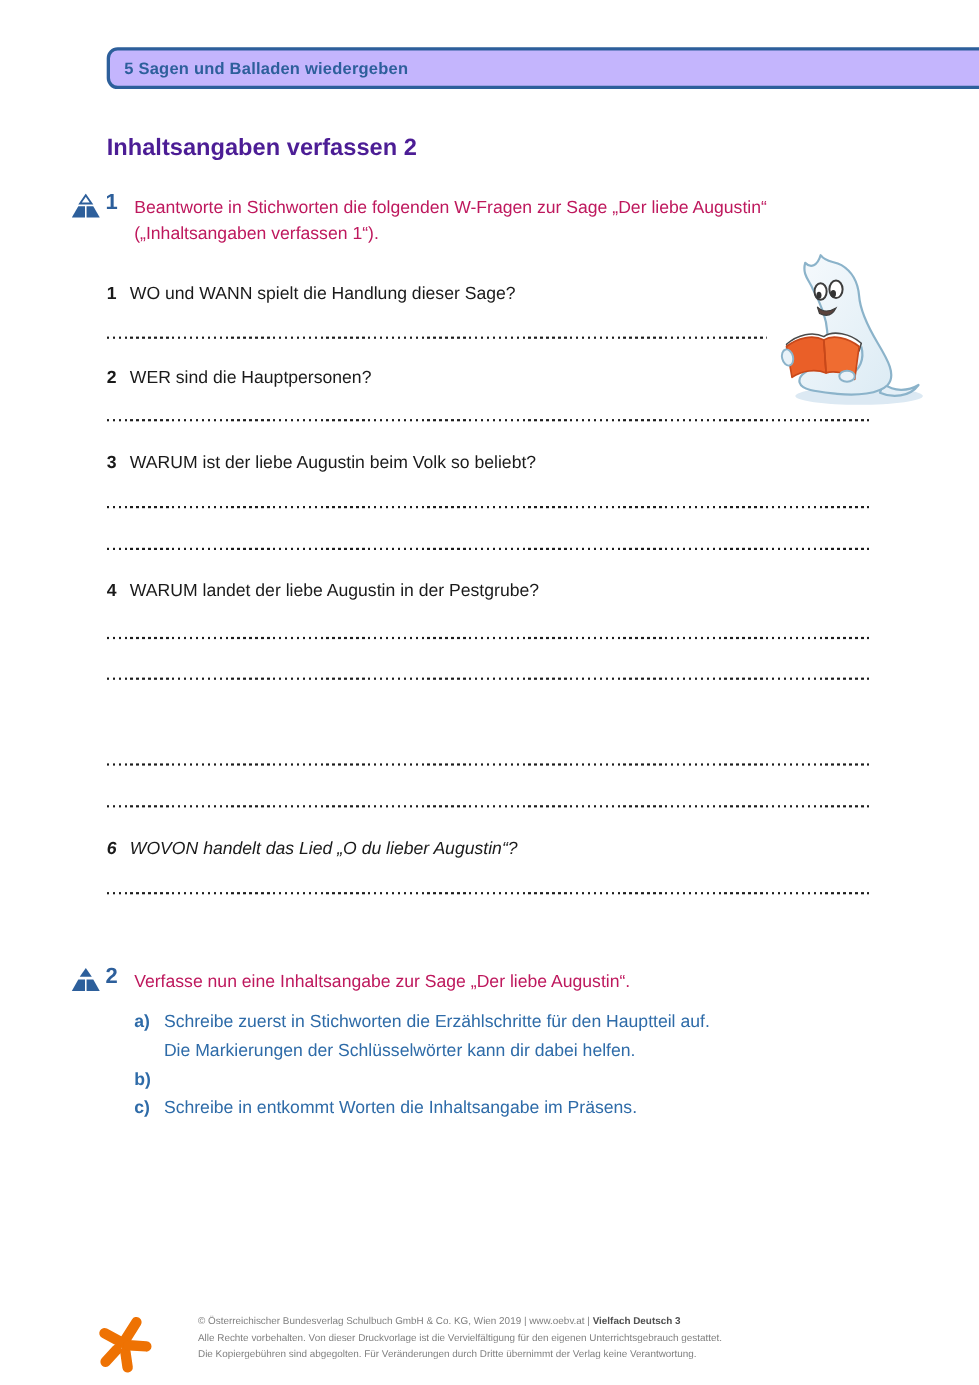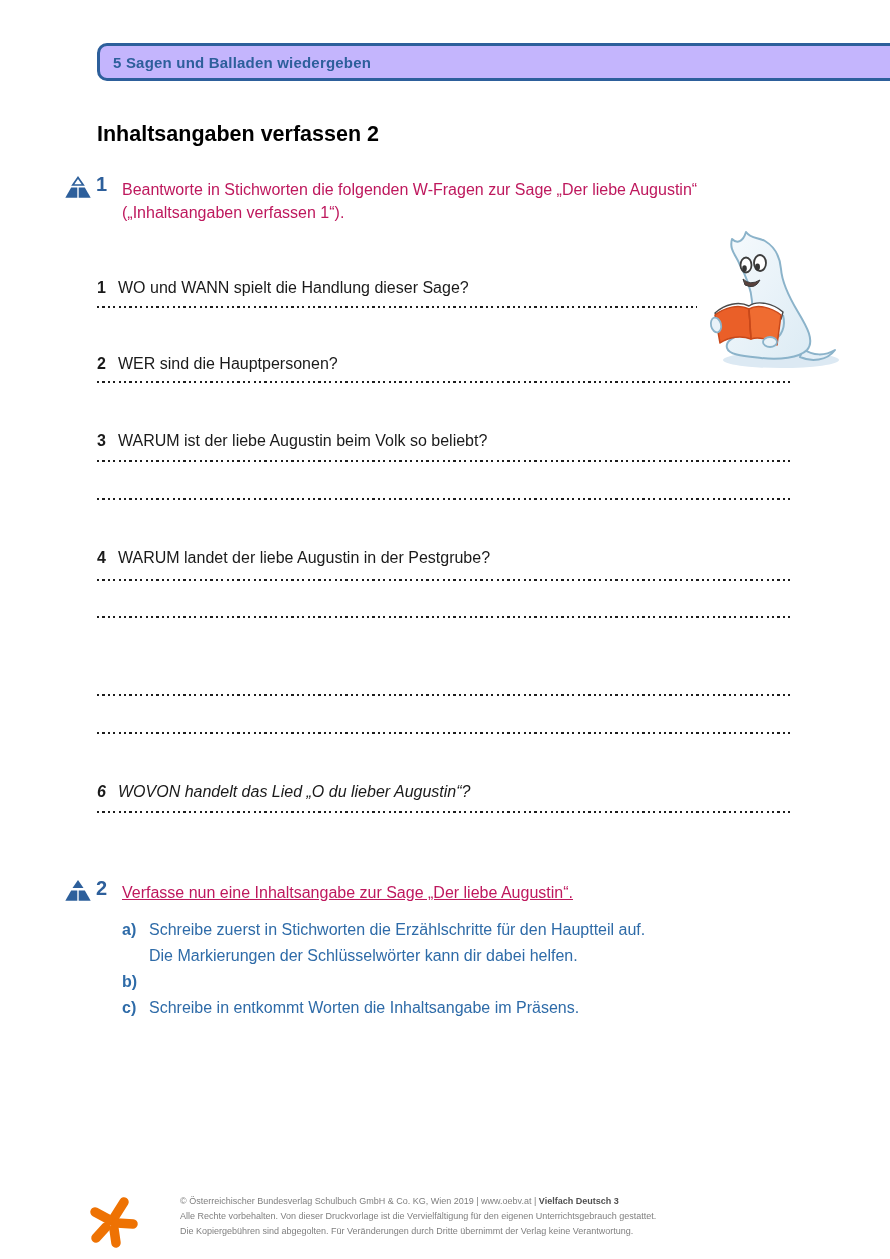--- a/index.html
+++ b/index.html
@@ -17,36 +17,36 @@
     box-sizing:border-box;
     border:3px solid #2d5f9b;border-radius:10px;
     display:flex;align-items:center;padding-left:13px;
     background:#c4b5fd;
   }
   .chapter-box .label{
     font-size:15px;font-weight:bold;color:#2d5f9b;letter-spacing:.2px;
   }
   .page-title{
     position:absolute;left:97px;top:122px;
-    font-size:21.5px;font-weight:bold;color:#000000;
+    font-size:21.5px;font-weight:bold;color:#4c1d95;
   }
   
   .task-icon{position:absolute;width:30px;height:23px;}
   .task-num{
     position:absolute;font-size:20px;font-weight:bold;color:#2d5f9b;
   }
   .task-instruction{
     position:absolute;left:122px;width:660px;
     font-size:16px;line-height:23px;color:#be185d;
     white-space:pre-line;
   }
   
   .question{
     position:absolute;left:97px;width:700px;
-    font-size:16px;color:#1a1a1a;margin-top:20px;
+    font-size:16px;color:#1a1a1a;
   }
   .question .q-num{display:inline-block;width:21px;font-weight:bold;}
   
   .answer-line{
     position:absolute;left:97px;width:693px;height:3px;
     background-image:repeating-linear-gradient(to right,#1d1d1d 0px,#1d1d1d 2.2px,transparent 2.2px,transparent 5.4px);
     background-repeat:no-repeat;background-size:100% 2.4px;background-position:0 0;
   }
   .answer-line.short{width:600px;}
   
@@ -153,21 +153,21 @@
       <ellipse cx="71" cy="113" rx="7" ry="5" fill="#e9f2f8" stroke="#8bb3ca" stroke-width="1.8"></ellipse>
     </svg>
   </div>
 
   <svg class="task-icon" style="left:63px;top:879px;" viewBox="0 0 30 23">
     <polygon points="15,1 20.5,9 9.5,9" fill="#2d5f9b"></polygon>
     <polygon points="8.2,11.5 14.3,11.5 14.3,21.8 2.3,21.8" fill="#2d5f9b"></polygon>
     <polygon points="15.7,11.5 21.8,11.5 27.7,21.8 15.7,21.8" fill="#2d5f9b"></polygon>
   </svg>
   <div class="task-num" style="left:96px;top:877px;">2</div>
-  <div class="task-instruction" style="top:881px;text-decoration:underline;">Verfasse nun eine Inhaltsangabe zur Sage „Der liebe Augustin“.</div>
+  <div class="task-instruction" style="top:881px;">Verfasse nun eine Inhaltsangabe zur Sage „Der liebe Augustin“.</div>
 
   <div class="subtasks">
     <div class="subtask">
       <span class="st-label">a)</span>
       <span class="st-text">Schreibe zuerst in Stichworten die Erzählschritte für den Hauptteil auf.
 Die Markierungen der Schlüsselwörter kann dir dabei helfen.</span>
     </div>
     <div class="subtask">
       <span class="st-label">b)</span>
     </div>

